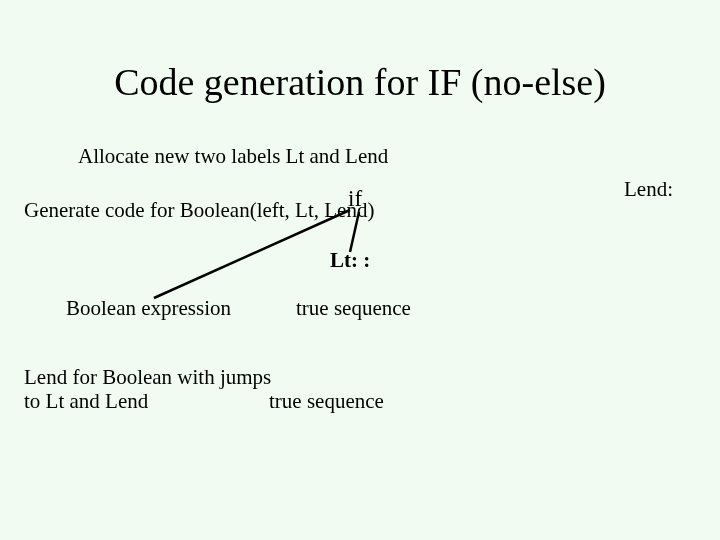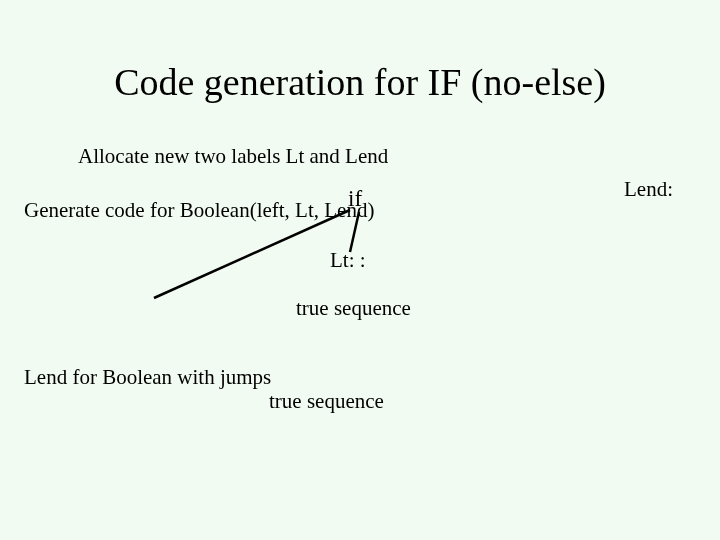--- a/index.html
+++ b/index.html
@@ -32,20 +32,21 @@
     font-size: 21px;
     white-space: nowrap;
   }
   .if-node {
     position: absolute;
     font-size: 23px;
   }
   .lt-node {
     position: absolute;
     font-size: 21px;
+    font-weight: bold;
   }
   svg.lines {
     position: absolute;
     left: 0;
     top: 0;
     width: 720px;
     height: 540px;
     pointer-events: none;
   }
 </style>
@@ -59,26 +60,28 @@
   <div class="txt" style="top:136px; left:78px;">Allocate new two labels Lt and Lend</div>
 
   <div class="txt" style="top:190px; left:24px;">Generate code for Boolean(left, Lt, Lend)</div>
 
   <div class="if-node" style="top:178px; left:348px;">if</div>
 
   <div class="lt-node" style="top:240px; left:330px;">Lt: :</div>
 
   <div class="txt" style="top:169px; left:624px;">Lend:</div>
 
+  <div class="txt" style="top:288px; left:66px;">Boolean expression</div>
 
   <div class="txt" style="top:288px; left:296px;">true sequence</div>
 
 
   <div class="txt" style="top:357px; left:24px;">Lend for Boolean with jumps</div>
 
+  <div class="txt" style="top:381px; left:24px;">to Lt and Lend</div>
 
   <div class="txt" style="top:381px; left:269px;">true sequence</div>
 
   <svg class="lines">
     <line x1="350" y1="202" x2="154" y2="290" stroke="#000" stroke-width="2.5"></line>
     <line x1="359" y1="204" x2="350" y2="244" stroke="#000" stroke-width="2.5"></line>
   </svg>
 
 </div>
 

